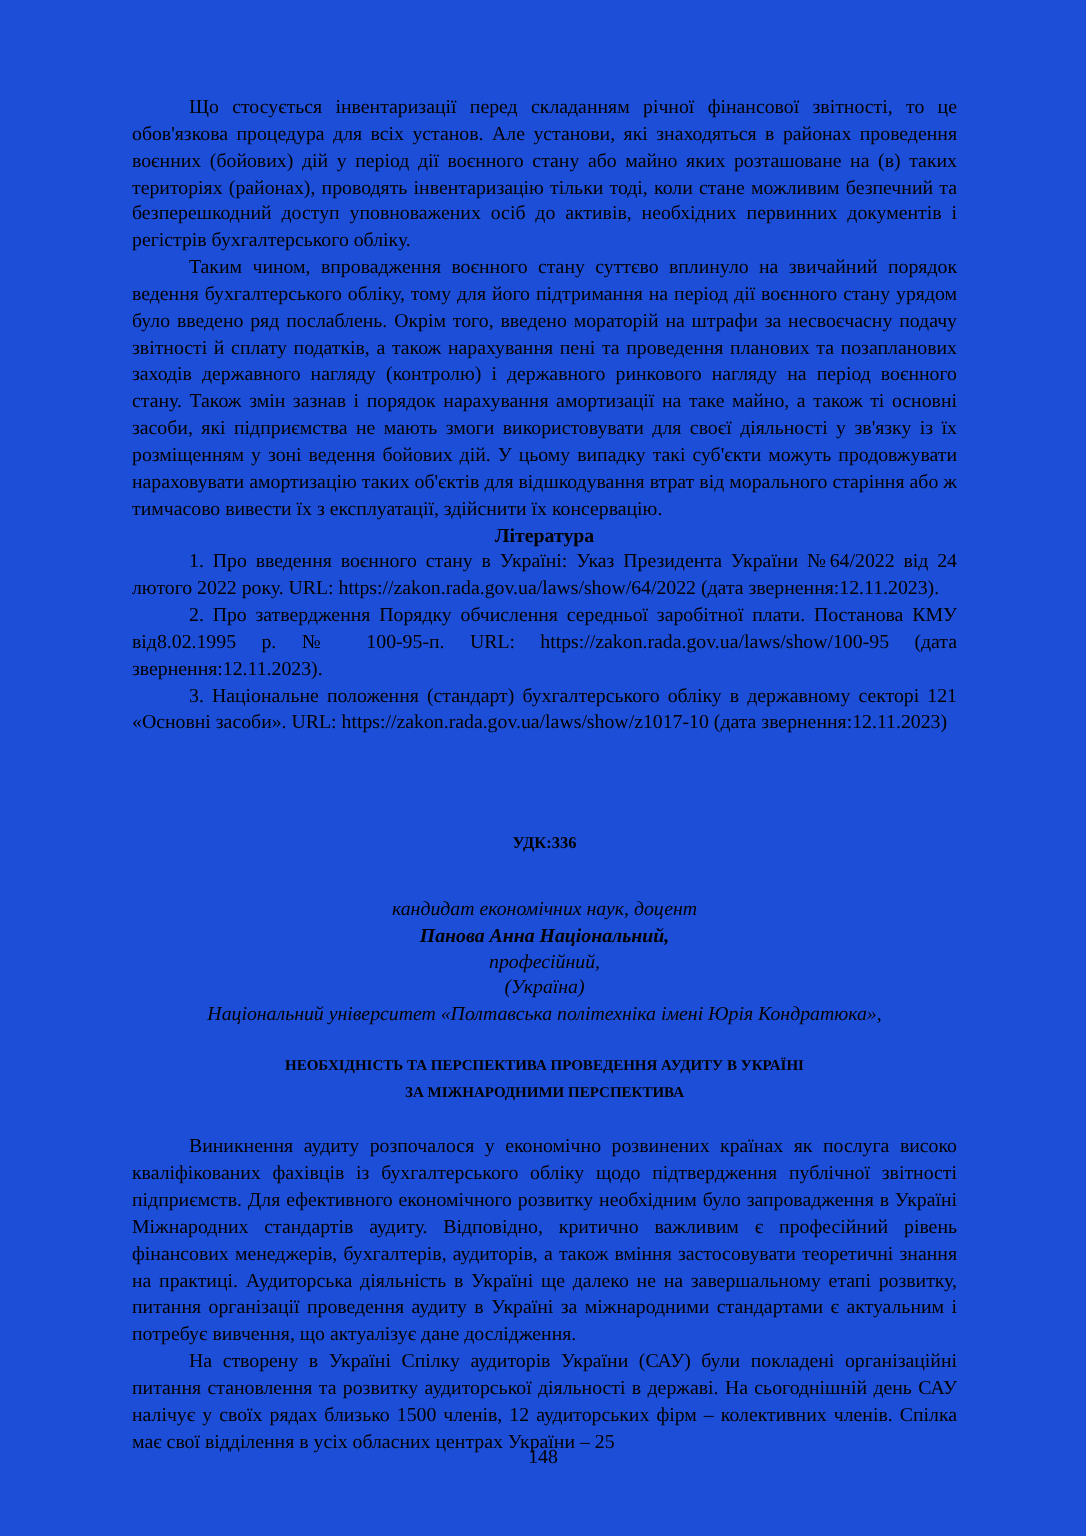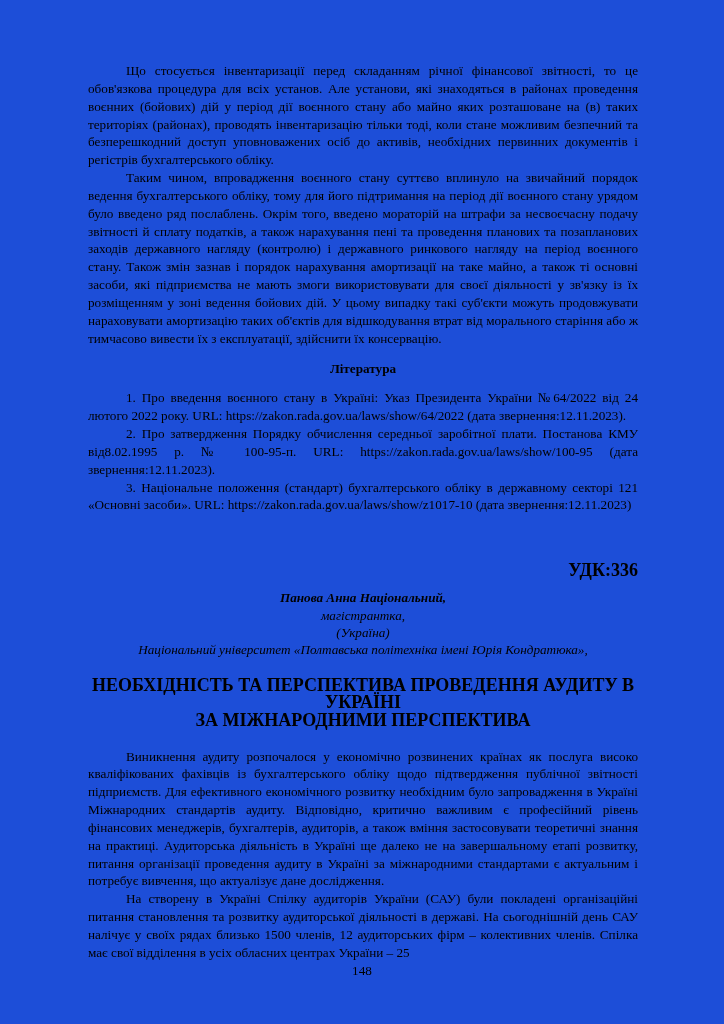--- a/index.html
+++ b/index.html
@@ -25,39 +25,39 @@
   p.body {
     margin: 0;
     font-size: 13.2px;
     line-height: 17.85px;
     text-align: justify;
     text-indent: 38px;
     text-justify: inter-word;
     hyphens: none;
   }
   .lit-heading {
-    margin: 12px;
+    margin: 0;
     font-size: 13.2px;
     line-height: 17.85px;
     text-align: center;
     font-weight: bold;
   }
   .ref {
     margin: 0;
     font-size: 13.2px;
     line-height: 17.85px;
     text-align: justify;
     text-indent: 38px;
   }
   .udk {
-    margin: 0;
-    font-size: 18px;
+    margin: 16px;
+    font-size: 11px;
     line-height: 17.85px;
     font-weight: bold;
-    text-align: right;
+    text-align: center;
   }
   .spacer-lg { height: 30px; }
   .spacer-md { height: 18px; }
   .spacer-sm { height: 9px; }
   .authors {
     text-align: center;
     font-size: 13.2px;
     line-height: 17.4px;
   }
   .author-name {
@@ -66,21 +66,21 @@
   }
   .author-role {
     font-style: italic;
   }
   .affiliation {
     font-style: italic;
   }
   .article-title {
     text-align: center;
     font-weight: bold;
-    font-size: 18px;
+    font-size: 10px;
     line-height: 17.6px;
     margin: 0;
   }
   .page-number {
     position: absolute;
     left: 0;
     top: 963px;
     width: 724px;
     text-align: center;
     font-size: 13.2px;
@@ -104,22 +104,23 @@
     <p class="ref">3.  Національне положення (стандарт) бухгалтерського обліку в державному секторі 121 «Основні засоби». URL: https://zakon.rada.gov.ua/laws/show/z1017-10 (дата звернення:12.11.2023)</p>
 
     <div class="spacer-lg"></div>
     <div class="spacer-md"></div>
 
     <p class="udk">УДК:336</p>
 
     <div class="spacer-sm"></div>
 
     <div class="authors">
+      <div class="author-role">кандидат економічних наук, доцент</div>
       <div class="author-name">Панова Анна Національний,</div>
-      <div class="author-role">магістрантка,</div>
+      <div class="author-role">професійний,</div>
       <div class="affiliation">(Україна)</div>
       <div class="affiliation">Національний університет «Полтавська політехніка імені Юрія Кондратюка»,</div>
     </div>
 
     <div class="spacer-md"></div>
 
     <p class="article-title">
       <span>НЕОБХІДНІСТЬ ТА ПЕРСПЕКТИВА ПРОВЕДЕННЯ АУДИТУ В УКРАЇНІ</span><br>
       <span>ЗА МІЖНАРОДНИМИ ПЕРСПЕКТИВА</span>
     </p>

